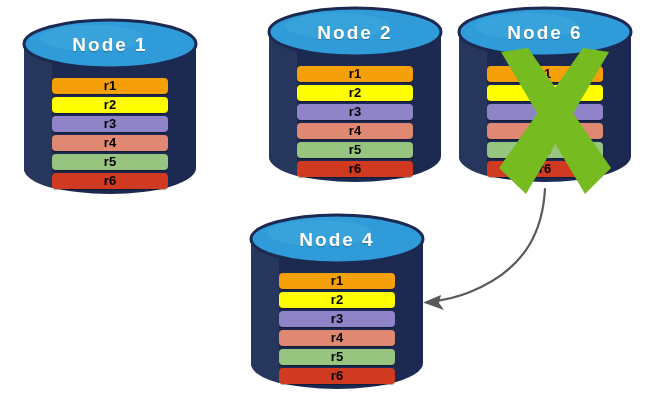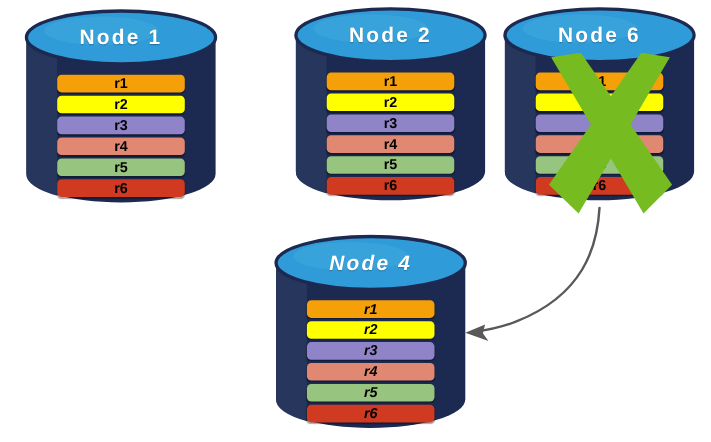--- a/index.html
+++ b/index.html
@@ -67,21 +67,21 @@
     position: absolute;
     left: 0;
     top: 0;
   }
 </style>
 </head>
 <body>
 
 <div id="canvas">
 
-  <div class="node" style="left:22px; top:8px; width:176px; height:182px;">
+  <div class="node" style="left:22px; top:18px; width:176px; height:182px;">
     <svg class="node-svg" width="176" height="182" viewBox="0 0 176 182">
       <path d="M2,26 L2,150 A86,26 0 0 0 174,150 L174,26 Z" fill="#1c2951"></path>
       <path d="M2,26 L2,150 A86,26 0 0 0 30,170 L30,44 A86,26 0 0 1 2,26 Z" fill="#27365c"></path>
       <ellipse cx="88" cy="26" rx="86" ry="24" fill="#2f9bd8" stroke="#1c2951" stroke-width="3"></ellipse>
       <ellipse cx="70" cy="20" rx="52" ry="13" fill="#45abe0" opacity="0.45"></ellipse>
     </svg>
     <div class="node-title" style="top:16px;">Node  1</div>
     <div class="bars" style="left:30px; top:60px; width:116px;">
       <div class="bar" style="background:#f5a009;">
         <span class="bar-label">r1</span>
@@ -162,21 +162,21 @@
         <span class="bar-label">r6</span>
       </div>
     </div>
 
     <svg class="overlay-x" width="120" height="150" viewBox="0 0 120 150" style="left:38px; top:42px;">
       <path d="M6,4 L33,0 L116,120 L90,146 Z" fill="#76bc21"></path>
       <path d="M114,4 L88,0 L4,120 L31,146 Z" fill="#76bc21"></path>
     </svg>
   </div>
 
-  <div class="node" style="left:249px; top:213px; width:176px; height:182px;font-style:italic;">
+  <div class="node" style="left:249px; top:213px; width:176px; height:182px;">
     <svg class="node-svg" width="176" height="182" viewBox="0 0 176 182">
       <path d="M2,26 L2,150 A86,26 0 0 0 174,150 L174,26 Z" fill="#1c2951"></path>
       <path d="M2,26 L2,150 A86,26 0 0 0 30,170 L30,44 A86,26 0 0 1 2,26 Z" fill="#27365c"></path>
       <ellipse cx="88" cy="26" rx="86" ry="24" fill="#2f9bd8" stroke="#1c2951" stroke-width="3"></ellipse>
       <ellipse cx="70" cy="20" rx="52" ry="13" fill="#45abe0" opacity="0.45"></ellipse>
     </svg>
     <div class="node-title" style="top:16px;">Node  4</div>
     <div class="bars" style="left:30px; top:60px; width:116px;">
       <div class="bar" style="background:#f5a009;">
         <span class="bar-label">r1</span>

